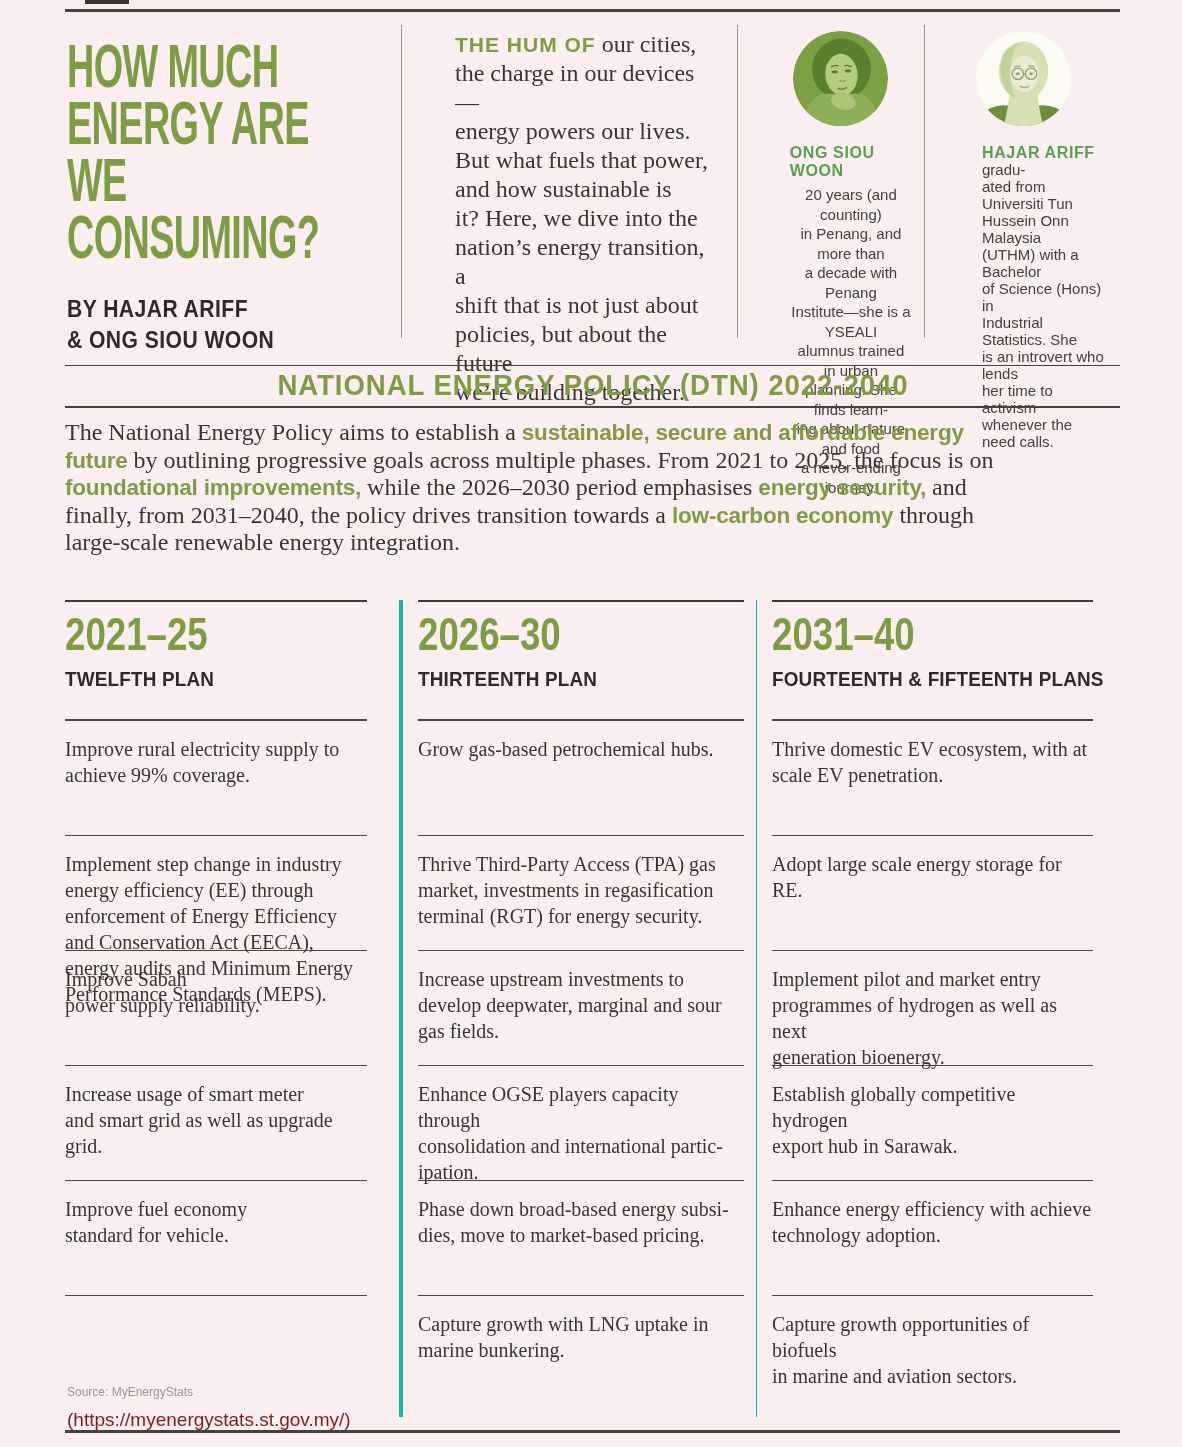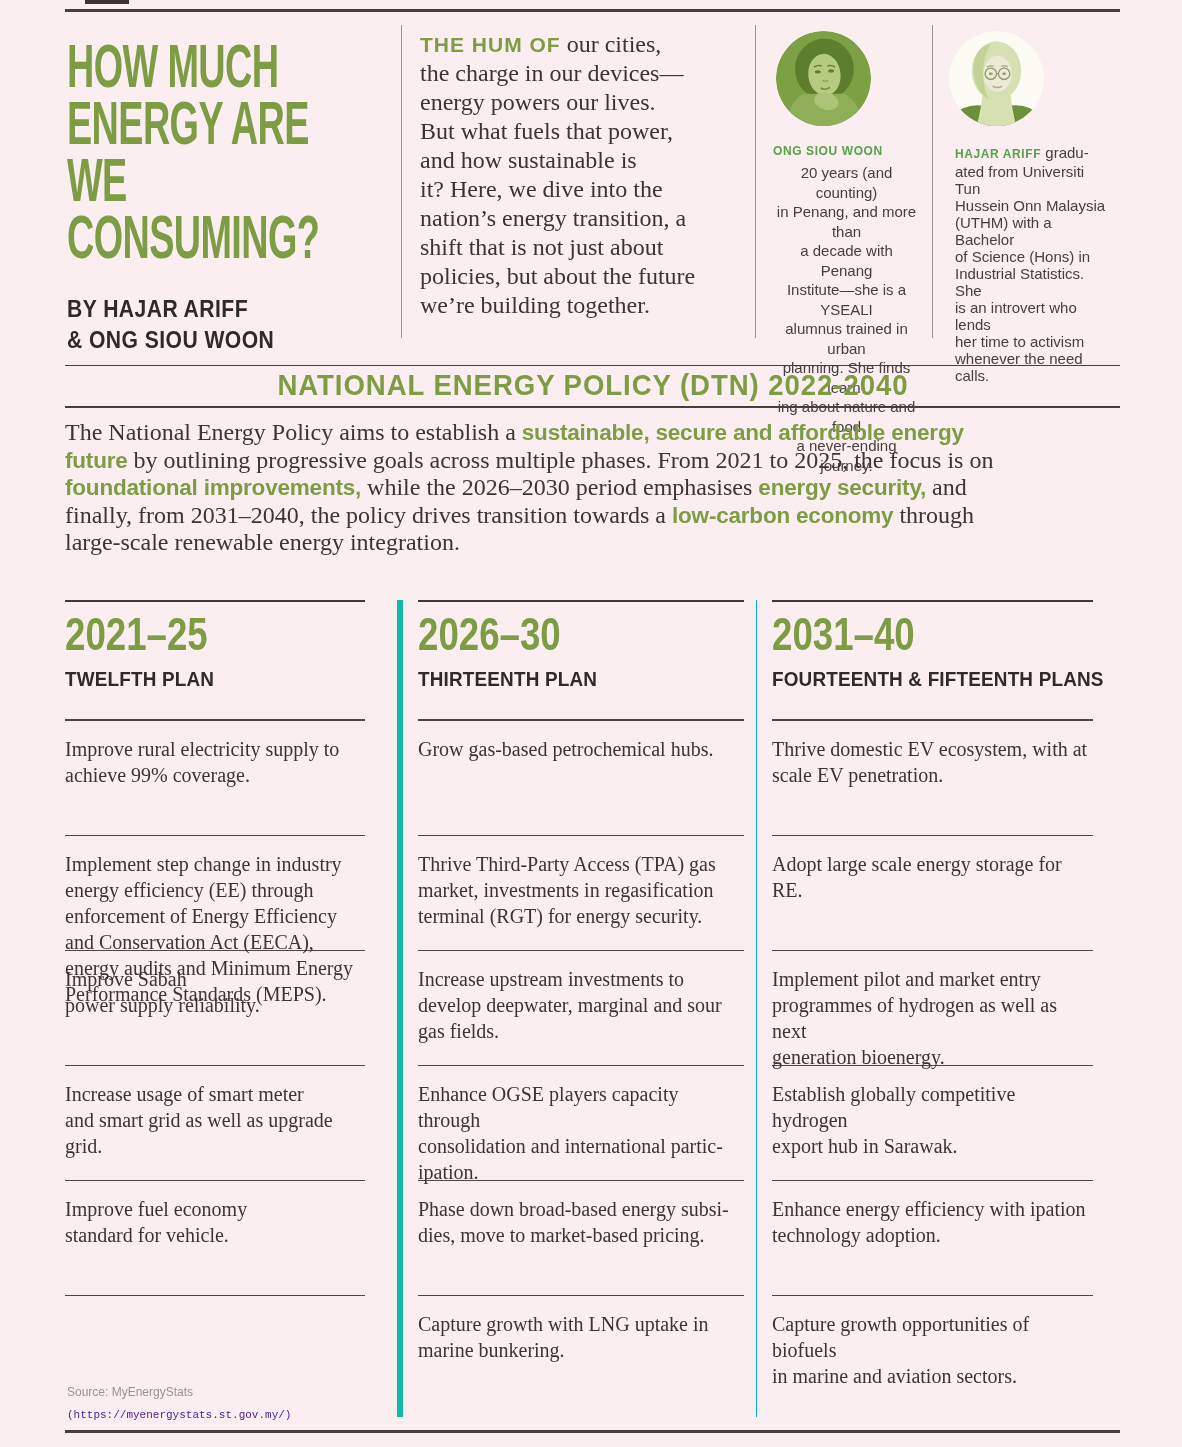--- a/index.html
+++ b/index.html
@@ -8,21 +8,21 @@
     background:#fbeef0;
     font-family:"Liberation Serif", serif;
     position:relative;
     overflow:hidden;
   }
   .abs{position:absolute;}
   .rule{background:#46403a;height:2.5px;}
   .condense{display:inline-block;transform-origin:left top;white-space:pre-line;}
 
   
-  .top-section{left:65px;top:25px;width:1055px;height:313px;display:flex;}
+  .top-section{left:65px;top:25px;width:1055px;height:313px;display:flex;gap:35px;}
   .title-col{width:337px;border-right:1px solid #9d9490;box-sizing:border-box;}
   .main-title{
     margin:13px 0 0 2px;
     font-family:"Liberation Sans", sans-serif;
     font-weight:700;font-size:61px;line-height:57px;
     color:#7d9c44;letter-spacing:-1px;
     transform:scaleX(0.62);
   }
   .byline{
     margin:27px 0 0 2px;
@@ -38,21 +38,21 @@
   .intro-lead{
     font-family:"Liberation Sans", sans-serif;font-weight:700;
     font-size:21px;color:#7d9c44;letter-spacing:1px;
   }
   .bio-col{box-sizing:border-box;}
   .bio-col-1{width:177px;border-right:1px solid #9d9490;padding:0 12px 0 17px;}
   .bio-col-2{width:187px;padding:0 14px 0 13px;}
   .bio-photo{display:block;margin:6px 0 0 3px;width:95px;height:95px;}
   .bio-name{
     font-family:"Liberation Sans", sans-serif;font-weight:700;
-    font-size:12px;color:#58a04b;letter-spacing:0.6px;
+    font-size:16px;color:#58a04b;letter-spacing:0.6px;
   }
   .bio-name-block{display:block;margin-top:18px;}
   .bio-text{
     font-family:"Liberation Sans", sans-serif;
     font-size:15px;line-height:19.5px;color:#45403c;white-space:pre-line;
   }
   .bio-text-block{display:block;margin-top:5px;text-align:center;}
   .bio2-flow{display:block;margin-top:18px;font-family:"Liberation Sans", sans-serif;
     font-size:15px;line-height:17px;color:#45403c;white-space:pre-line;margin-left:9px;}
 
@@ -72,21 +72,21 @@
     font-size:24px;line-height:27.6px;color:#3a3531;
   }
   .policy-paragraph .gb{
     font-family:"Liberation Sans", sans-serif;font-weight:700;
     font-size:22.5px;color:#7d9c44;letter-spacing:-0.2px;
   }
 
   
   .plans{left:65px;top:600px;width:1055px;height:817px;display:flex;}
   .plan-col{box-sizing:border-box;}
-  .plan-col-0{width:338px;padding-right:32px;border-right:6px solid #14b8a6;}
+  .plan-col-0{width:338px;padding-right:32px;border-right:4px solid #14b8a6;}
   .plan-col-1{width:354px;padding-left:15px;padding-right:12px;border-right:1px solid #0ea5e9;}
   .plan-col-2{width:363px;padding-left:15px;padding-right:27px;}
   .plan-header{
     border-top:2.5px solid #3f3a34;border-bottom:2px solid #4e4741;
     height:121px;box-sizing:border-box;padding-top:7px;
   }
   .plan-year{
     font-family:"Liberation Sans", sans-serif;font-weight:700;
     font-size:47px;line-height:50px;color:#7d9c44;
     display:inline-block;transform:scaleX(0.78);transform-origin:left top;white-space:nowrap;
@@ -98,21 +98,21 @@
     margin-top:9px;
   }
   .plan-cell{
     height:115px;box-sizing:border-box;padding-top:15px;
     font-size:20px;line-height:26px;color:#3a3531;white-space:pre-line;
   }
   .plan-cell.ruled{border-bottom:1.5px solid #4e4741;}
 
   
   .source-line1{left:67px;top:1385px;font-family:"Liberation Sans", sans-serif;font-size:12px;color:#9a938f;}
-  .source-line2{left:67px;top:1409px;font-family:Liberation Mono, monospace;font-size:11px;color:#4c1d95;}
+  .source-line2{left:67px;top:1409px;font-family:Liberation Sans, sans-serif;font-size:19px;color:#7f1d1d;}
   .rule-bottom{left:65px;top:1430px;width:1055px;}
   .rule-top{left:65px;top:9px;width:1055px;}
   .crop-artifact{left:85px;top:0;width:44px;height:4px;background:#3a3531;}
 </style>
 </head>
 <body>
 
 <div class="abs crop-artifact"></div>
 <div class="abs rule rule-top"></div>
 
@@ -257,21 +257,21 @@
         <div><span class="plan-name">FOURTEENTH &amp; FIFTEENTH PLANS</span></div>
       </div>
       <div class="plan-cell ruled">Thrive domestic EV ecosystem, with at
 scale EV penetration.</div>
       <div class="plan-cell ruled">Adopt large scale energy storage for RE.</div>
       <div class="plan-cell ruled">Implement pilot and market entry
 programmes of hydrogen as well as next
 generation bioenergy.</div>
       <div class="plan-cell ruled">Establish globally competitive hydrogen
 export hub in Sarawak.</div>
-      <div class="plan-cell ruled">Enhance energy efficiency with ipation
+      <div class="plan-cell ruled">Enhance energy efficiency with achieve
 technology adoption.</div>
       <div class="plan-cell">Capture growth opportunities of biofuels
 in marine and aviation sectors.</div>
     </div>
   </div>
 
 <div class="abs source-line1">Source: MyEnergyStats</div>
 <div class="abs source-line2">(https://myenergystats.st.gov.my/)</div>
 <div class="abs rule rule-bottom"></div>
 

